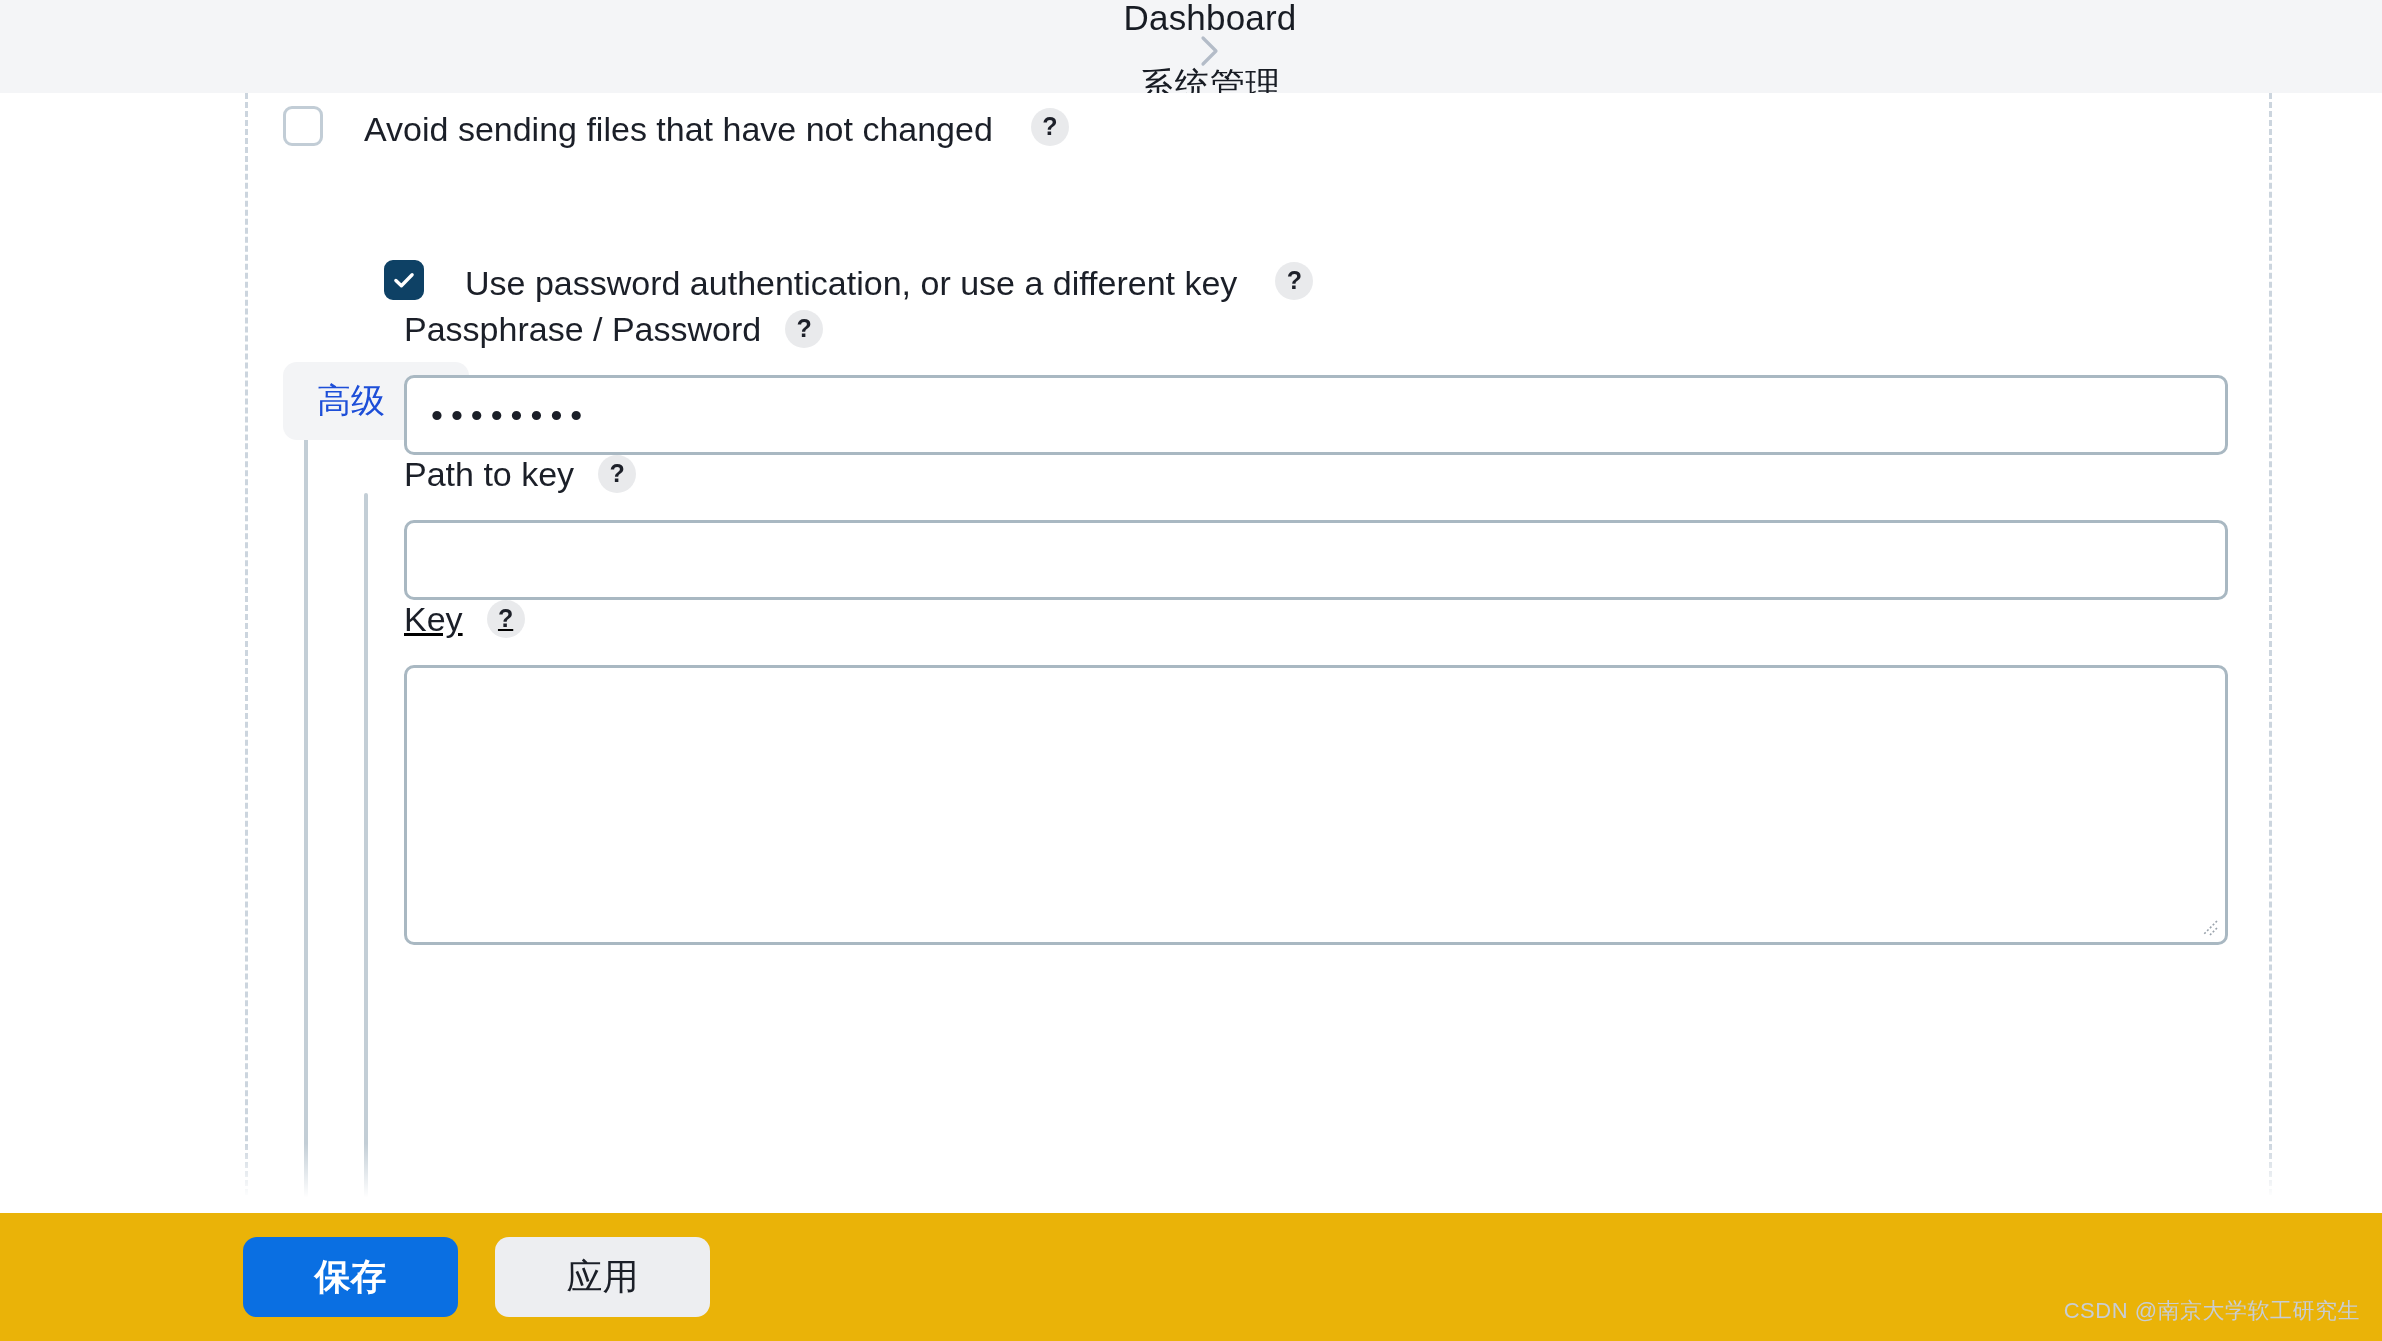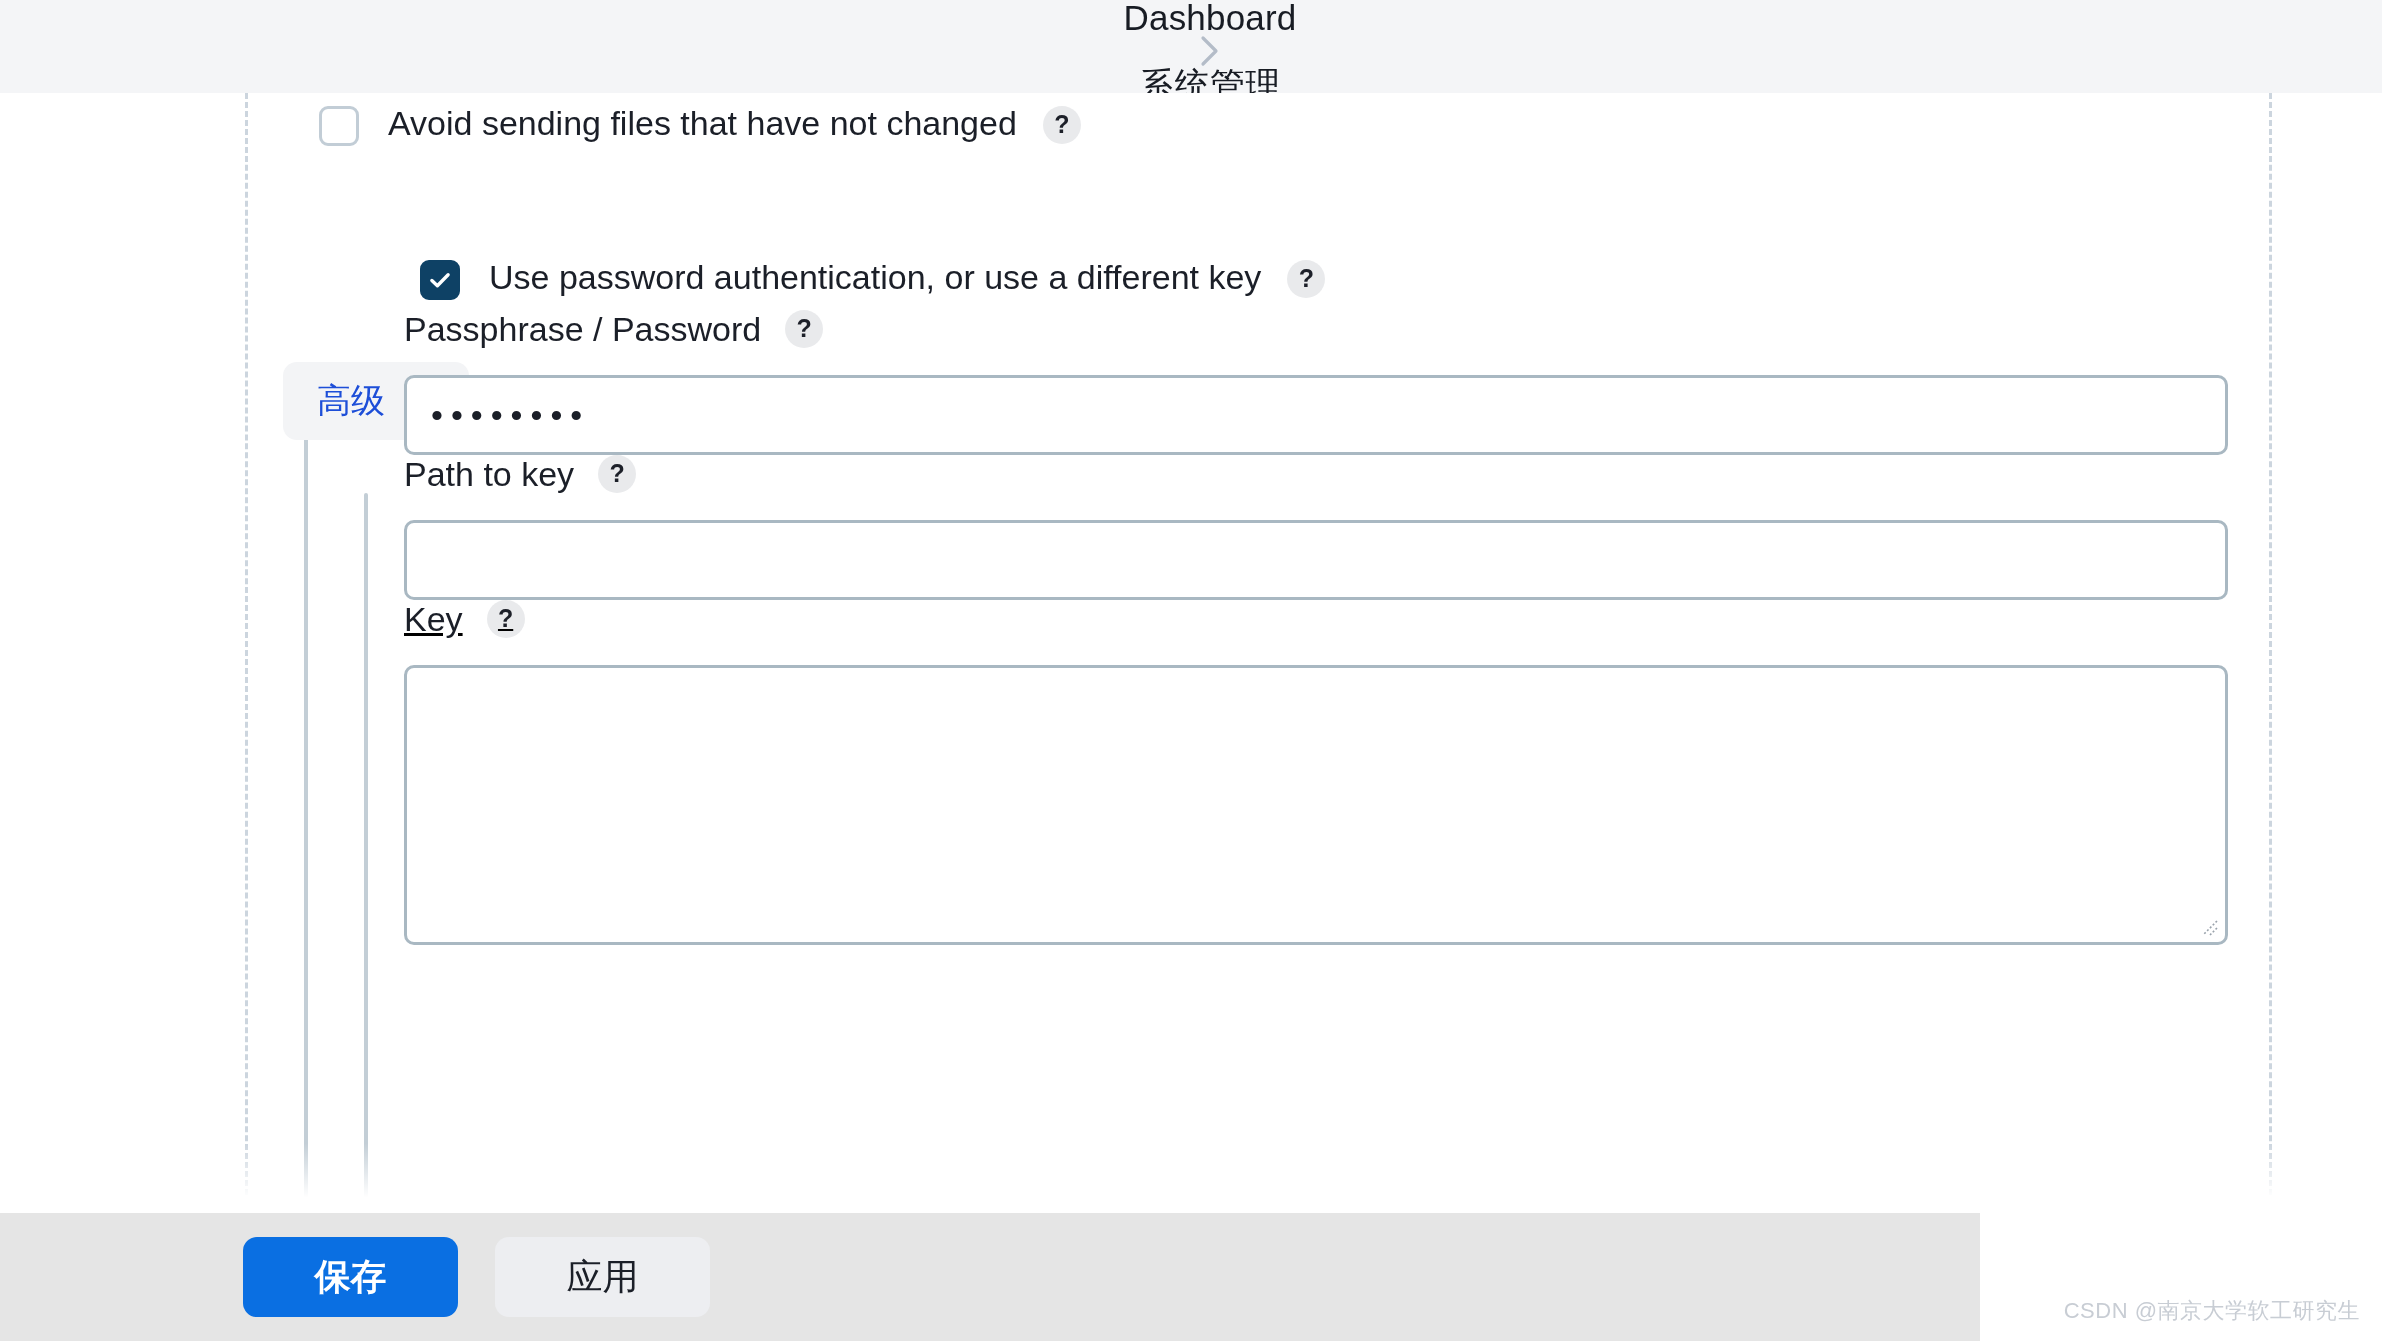--- a/index.html
+++ b/index.html
@@ -46,21 +46,21 @@
 
   
   .vguide-solid {
     position: absolute; width: 4px; background: #c3ced6; border-radius: 2px;
   }
   .vguide-solid.g1 { left: 304px; top: 312px; height: 808px; }
   .vguide-solid.g2 { left: 364px; top: 400px; height: 720px; }
 
   
   .row-checkbox {
-    position: absolute; display: flex; align-items: flex-start; gap: 0; margin-left: 36px;
+    position: absolute; display: flex; align-items: flex-end; gap: 12px;
   }
   .cb {
     width: 40px; height: 40px; border-radius: 9px; flex: none;
     display: inline-flex; align-items: center; justify-content: center;
     cursor: pointer;
   }
   .cb.unchecked { border: 3px solid #c2cdd6; background: #ffffff; }
   .cb.checked   { background: #0e4165; border: 3px solid #0e4165; }
   .cb.checked svg { width: 26px; height: 26px; }
   .cb-label {
@@ -116,22 +116,22 @@
 
   
   .fade {
     position: absolute; left: 0; bottom: 0; width: 2382px; height: 70px;
     background: linear-gradient(to bottom, rgba(255,255,255,0) 0%, #ffffff 78%);
     pointer-events: none;
   }
 
   
   .footer {
-    position: absolute; left: 0; top: 1213px; width: 1980px; height: 128px;
-    background: #e5e5e5; display: flex; align-items: center; padding-left: 243px; gap: 37px;
+    position: absolute; left: 0; top: 1213px; width: 2382px; height: 128px;
+    background: #eab308; display: flex; align-items: center; padding-left: 243px; gap: 37px;
   }
   .btn {
     display: inline-flex; align-items: center; justify-content: center;
     height: 80px; border-radius: 14px; font-size: 36px; cursor: pointer;
     user-select: none; border: none;
   }
   .btn-primary { width: 215px; background: #0a6fe2; color: #ffffff; font-weight: 700; }
   .btn-secondary { width: 215px; background: #edeef1; color: #1b1f28; }
 
   .watermark {

